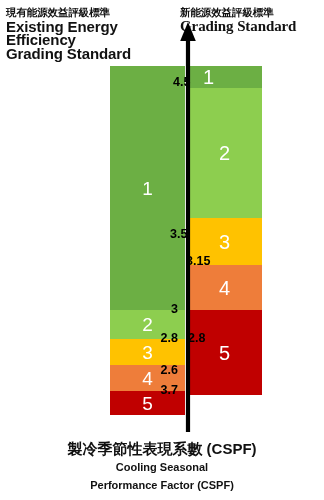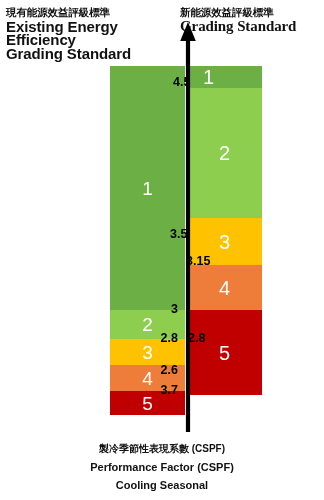--- a/index.html
+++ b/index.html
@@ -96,21 +96,21 @@
   
   .footer {
     position: absolute;
     left: 0;
     top: 440px;
     width: 324px;
     text-align: center;
     color: #111111;
   }
   .ft-line { display: block; font-weight: 600; }
-  .ft-cn { font-size: 10px; line-height: 18px; }
+  .ft-cn { font-size: 15px; line-height: 18px; }
   .ft-en { font-size: 11px; line-height: 18px; }
 </style>
 </head>
 <body>
 
 <div class="header">
   <div class="hdr-col hdr-left">
     <span class="hdr-cn">現有能源效益評級標準</span>
     <span class="hdr-en">Existing Energy Efficiency</span>
     <span class="hdr-en">Grading Standard</span>
@@ -170,15 +170,15 @@
   <div class="tick tick-l" style="left:140px; top:384px; width:38px;">3.7</div>
 
   <div class="tick tick-r" style="left:173px; top:76px;">4.5</div>
   <div class="tick tick-r" style="left:170px; top:208px;margin-top:20px;">3.5</div>
   <div class="tick tick-r" style="left:186px; top:255px;">3.15</div>
   <div class="tick tick-r" style="left:188px; top:332px;">2.8</div>
 </div>
 
 <div class="footer">
   <span class="ft-line ft-cn">製冷季節性表現系數 (CSPF)</span>
+  <span class="ft-line ft-en">Cooling Seasonal</span>
   <span class="ft-line ft-en">Performance Factor (CSPF)</span>
-  <span class="ft-line ft-en">Cooling Seasonal</span>
 </div>
 
 </body></html>

